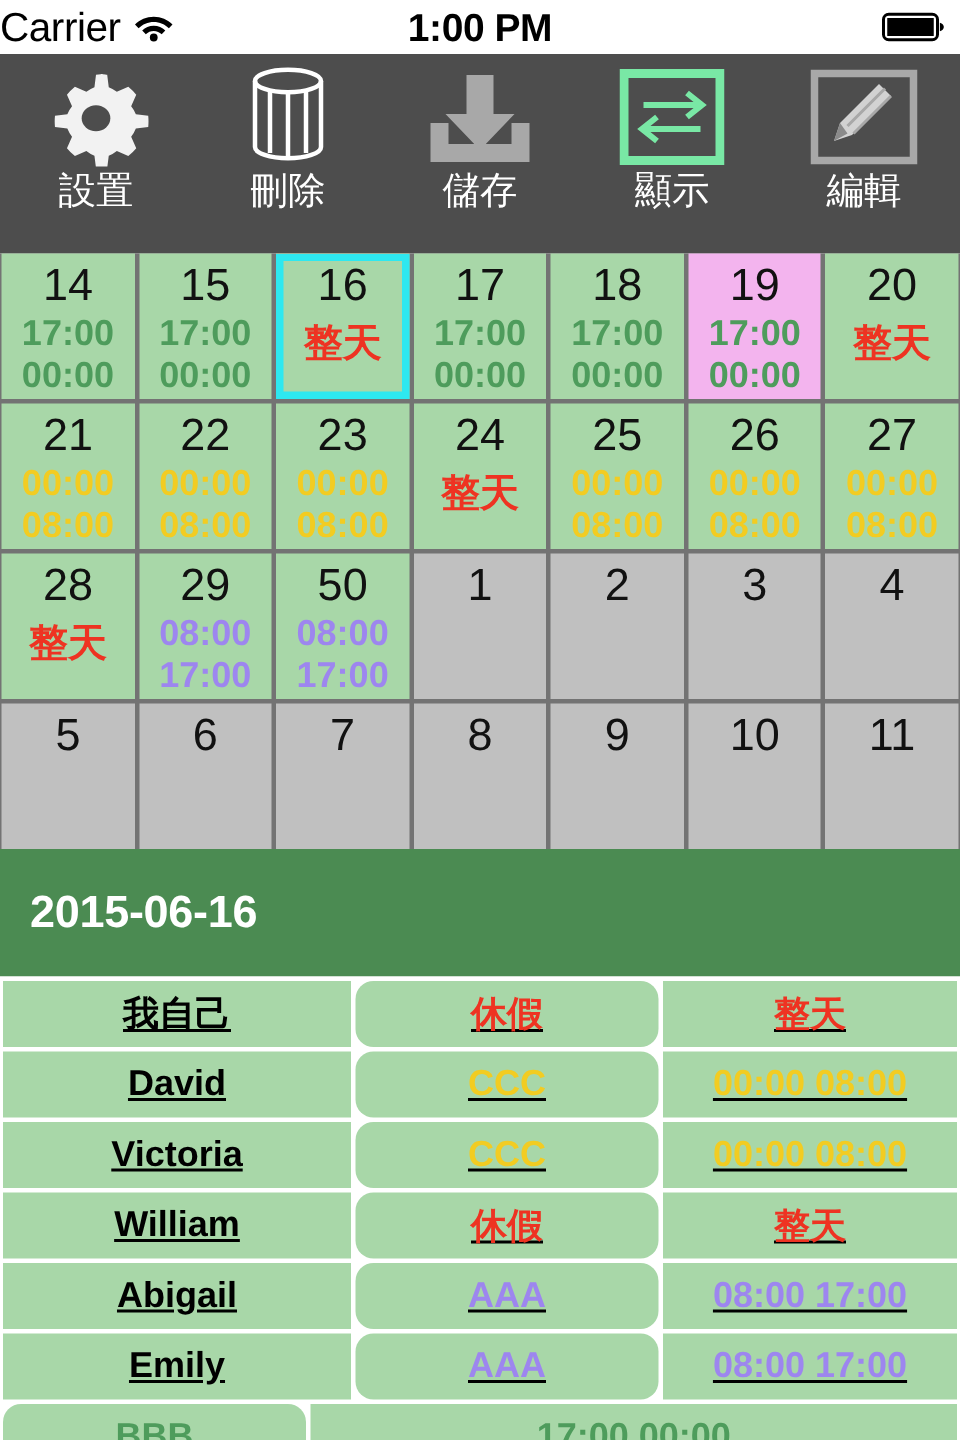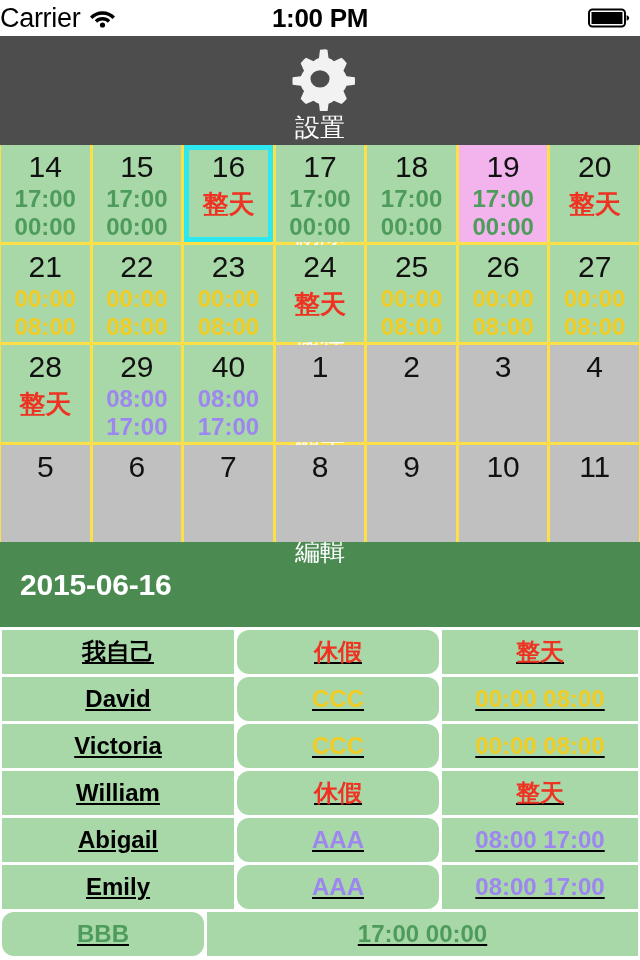--- a/index.html
+++ b/index.html
@@ -25,44 +25,43 @@
   #status-time {
     position: absolute; left: 0; right: 0; text-align: center;
     font-size: 26px; font-weight: bold; color: #000;
     letter-spacing: -0.3px;
   }
   #status-right { position: absolute; right: 10px; display: flex; align-items: center; }
   #battery-icon { width: 42px; height: 20px; display: block; }
 
   
   #toolbar {
-    height: 109px; width: 640px;
+    height: 133px; width: 640px;
     background: #4d4d4d;
     display: flex;
-    flex-direction: column;
   }
   .tool-btn {
     flex: 1; height: 109px;
     display: flex; flex-direction: column;
     align-items: center; justify-content: flex-start;
     padding-top: 6px;
   }
   .tool-icon-wrap {
     height: 72px; width: 100%;
     display: flex; align-items: center; justify-content: center;
   }
   .tool-label {
     font-size: 25px; color: #ffffff;
     line-height: 30px; margin-top: -2px;
   }
 
   
   #calendar {
     width: 640px; height: 397px;
-    background: #fde047;
+    background: #737373;
     padding: 0 1px;
     display: grid;
     grid-template-columns: repeat(7, 1fr);
     grid-template-rows: repeat(4, 1fr);
     gap: 3px 3px;
   }
   .day-cell {
     position: relative;
     display: flex; flex-direction: column;
     align-items: center; justify-content: flex-start;
@@ -278,21 +277,21 @@
     <div class="day-cell green">
       <div class="day-num">28</div>
       <div class="allday c-red">整天</div>
     </div>
     <div class="day-cell green">
       <div class="day-num">29</div>
       <div class="day-line c-purple">08:00</div>
       <div class="day-line c-purple">17:00</div>
     </div>
     <div class="day-cell green">
-      <div class="day-num">40</div>
+      <div class="day-num">50</div>
       <div class="day-line c-purple">08:00</div>
       <div class="day-line c-purple">17:00</div>
     </div>
     <div class="day-cell grey">
       <div class="day-num">1</div>
     </div>
     <div class="day-cell grey">
       <div class="day-num">2</div>
     </div>
     <div class="day-cell grey">

